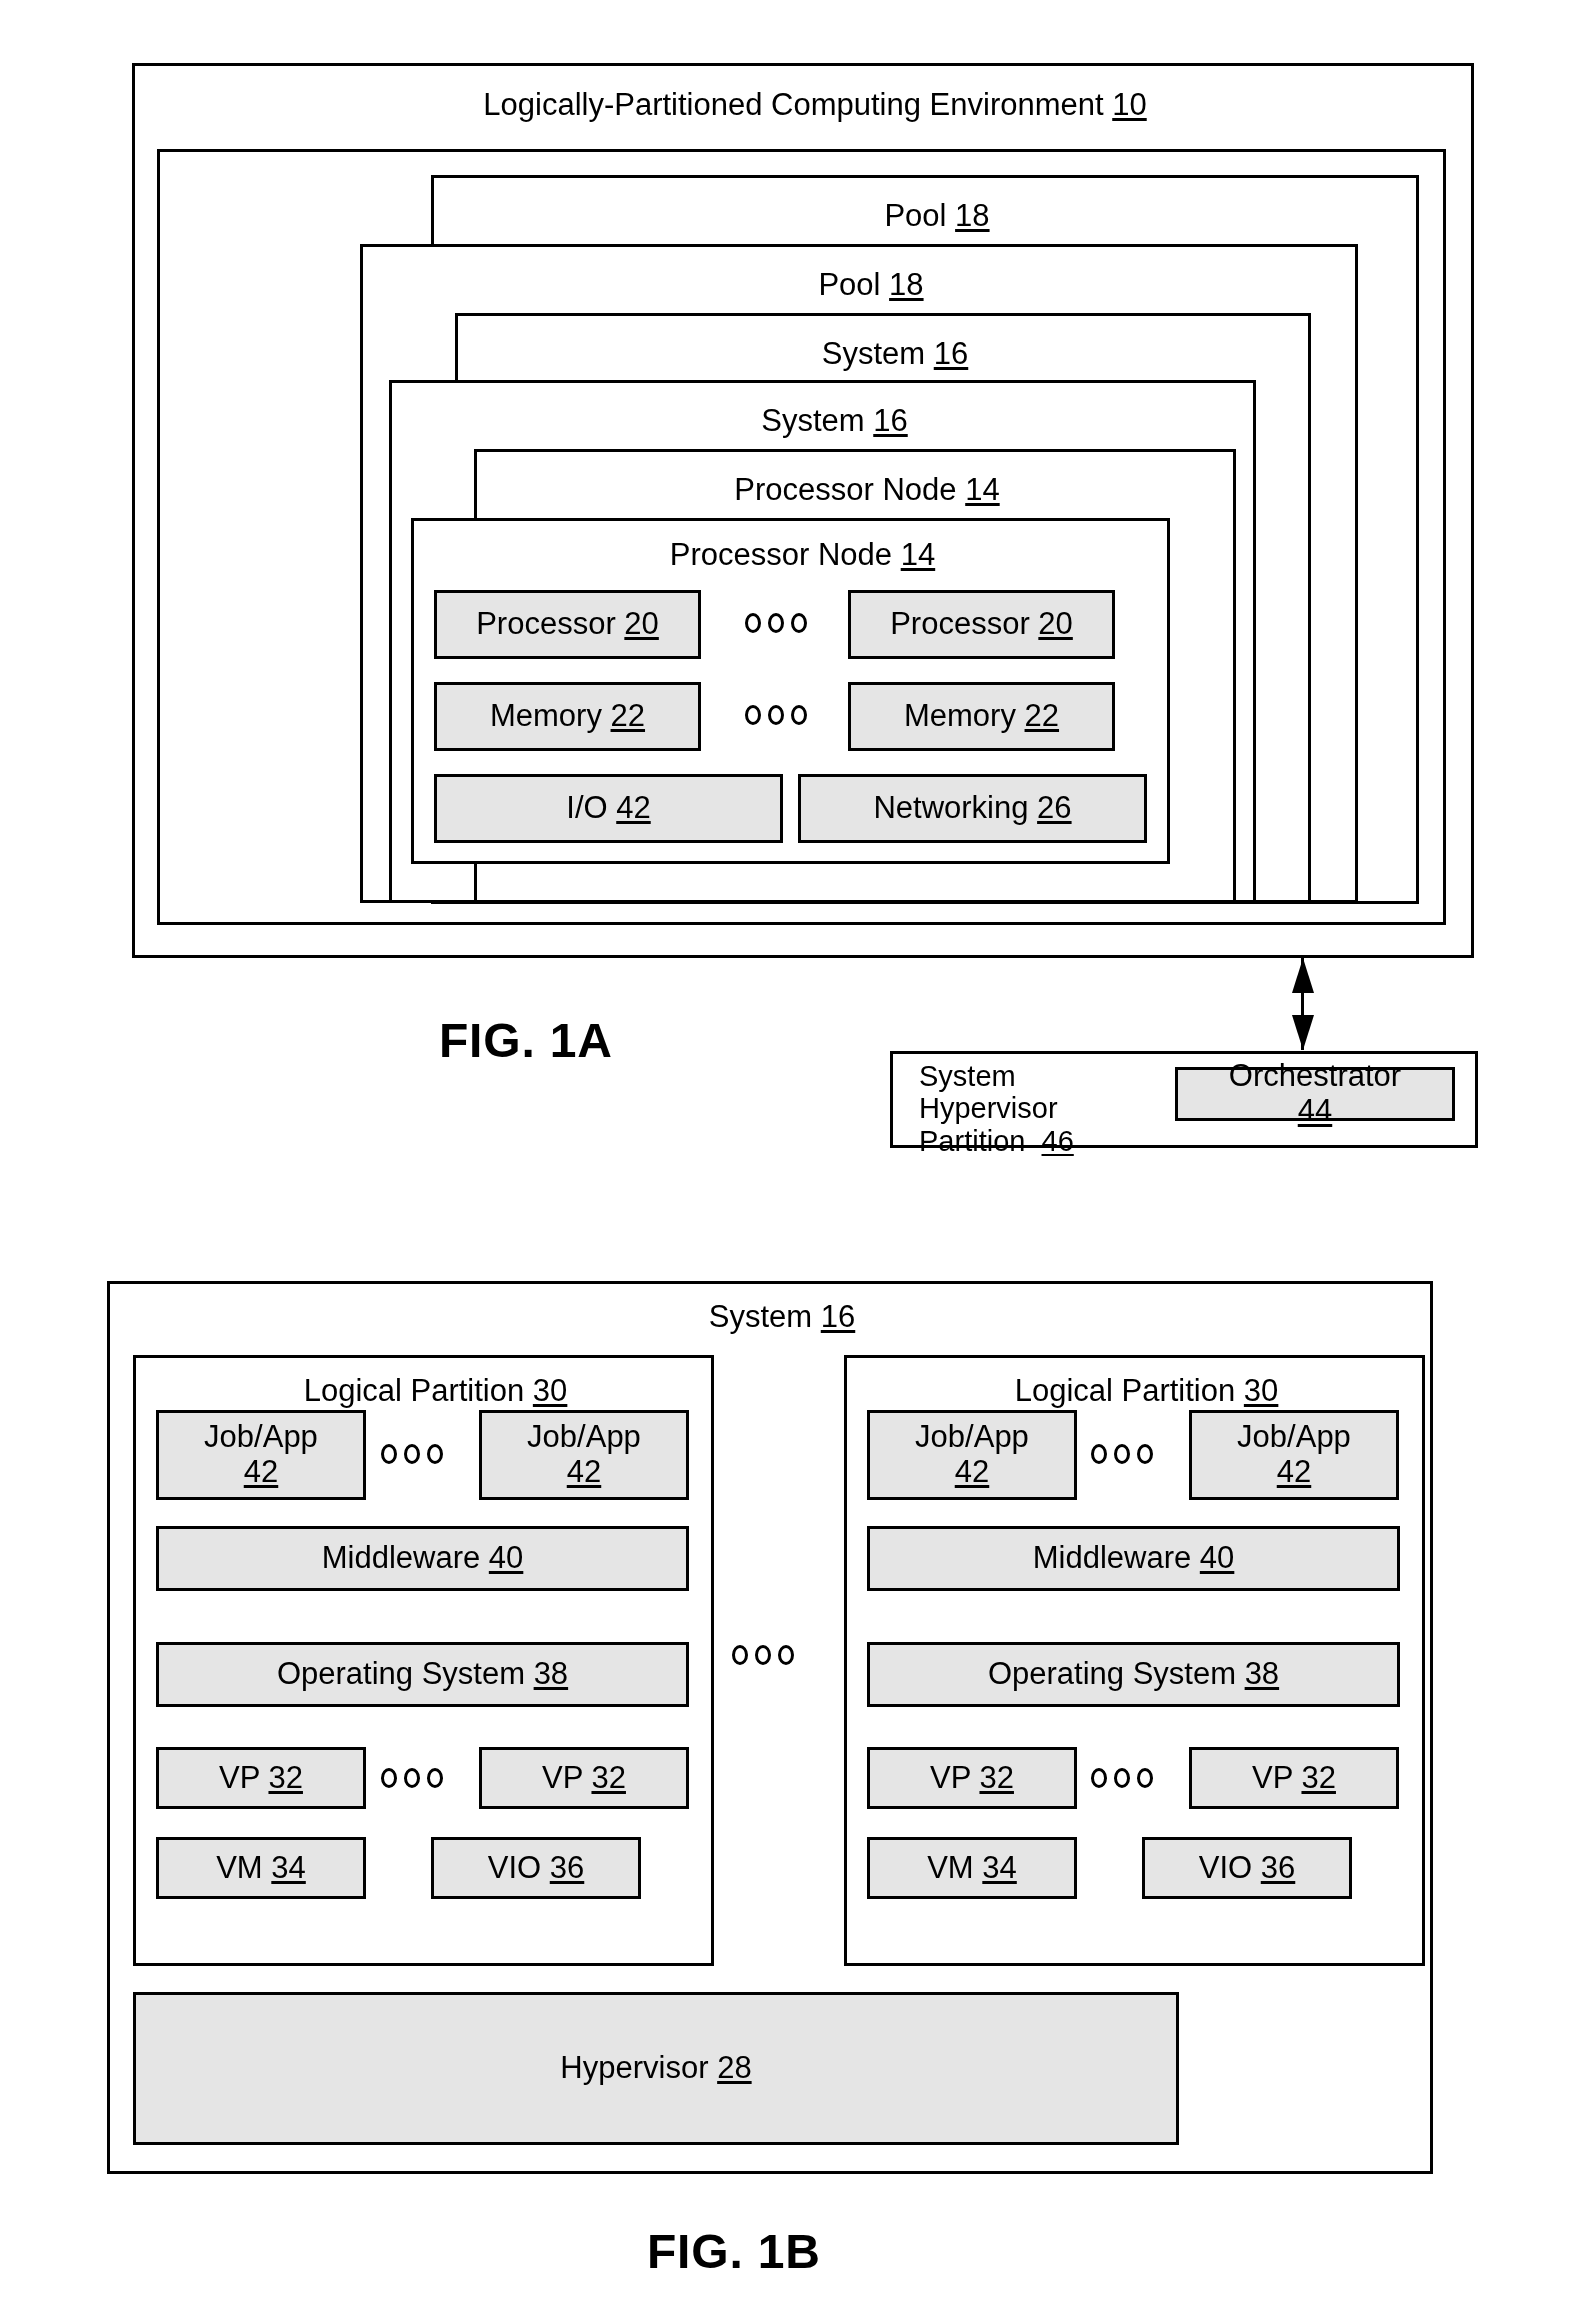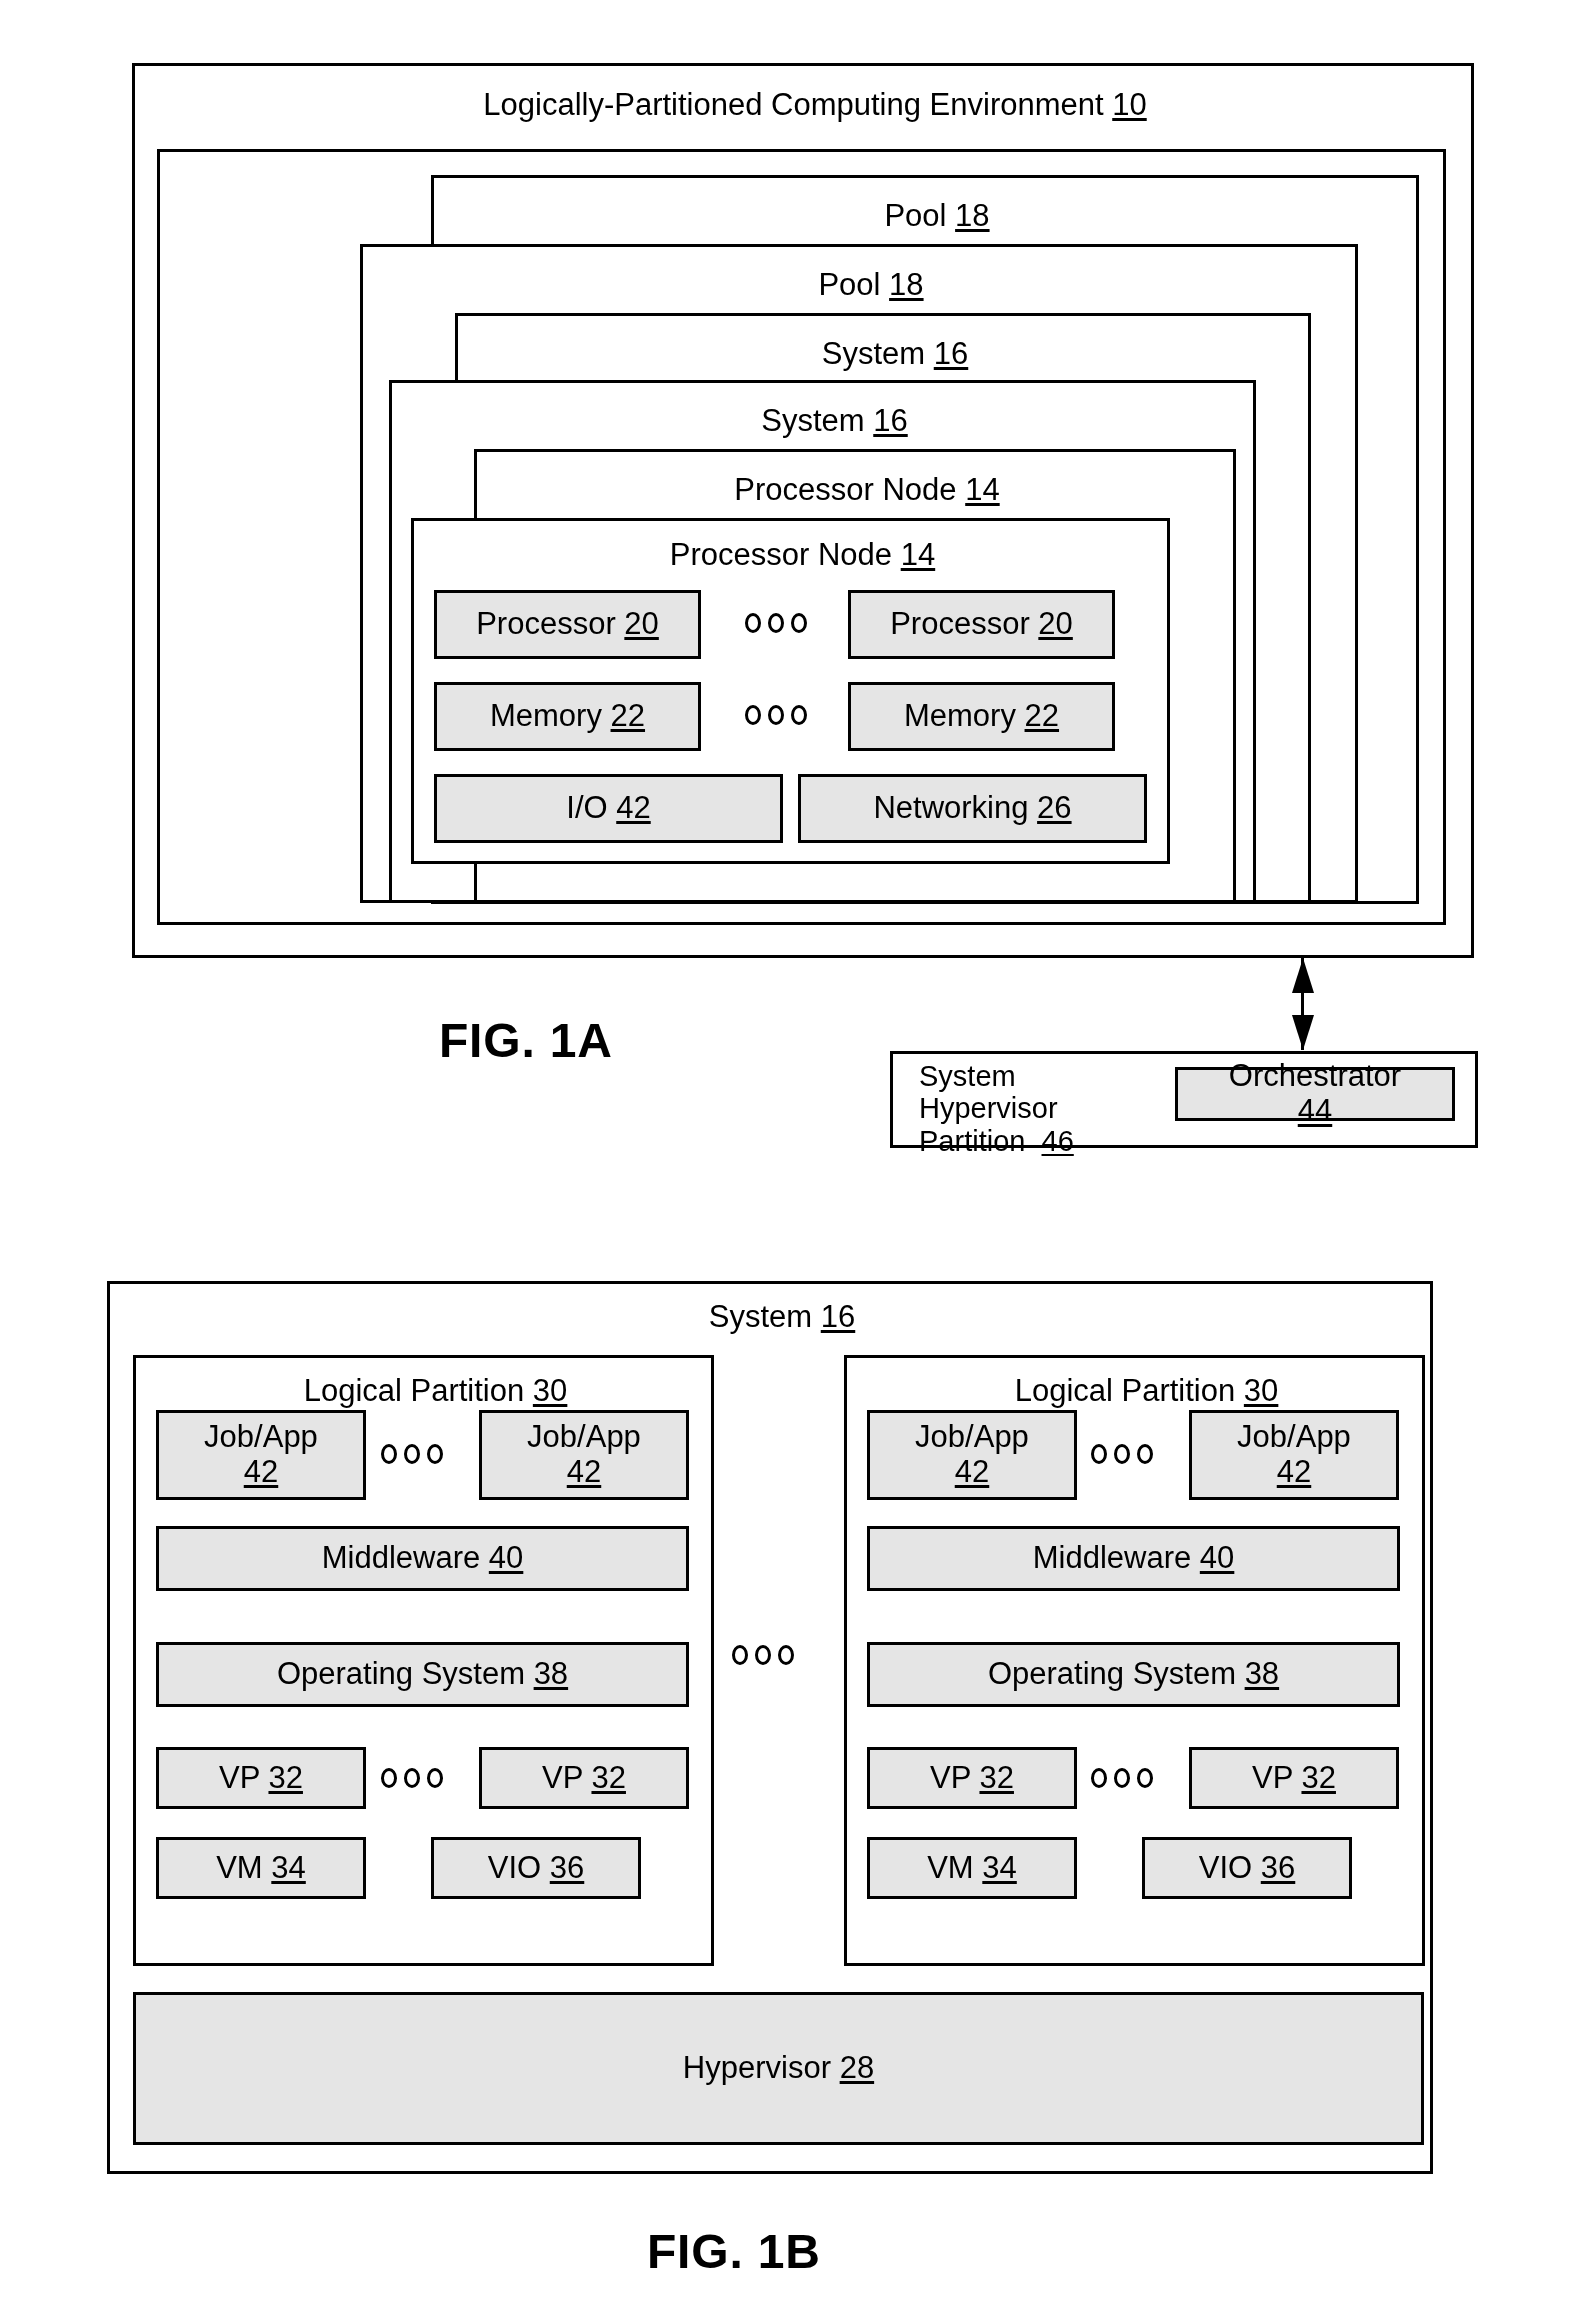--- a/index.html
+++ b/index.html
@@ -338,21 +338,21 @@
     <span class="ul">34</span>
   </span>
 </div>
 <div class="cell" style="left:1142px; top:1837px; width:210px; height:62px;">
   <span>
     <span>VIO</span>
     <span class="ul">36</span>
   </span>
 </div>
 
-<div class="cell" style="left:133px; top:1992px; width:1291px; height:153px;">
+<div class="cell" style="left:133px; top:1992px; width:1046px; height:153px;">
   <span>
     <span>Hypervisor</span>
     <span class="ul">28</span>
   </span>
 </div>
 
 <div class="figcap" style="left:647px; top:2224px;">FIG. 1B</div>
 
 
 </body></html>

